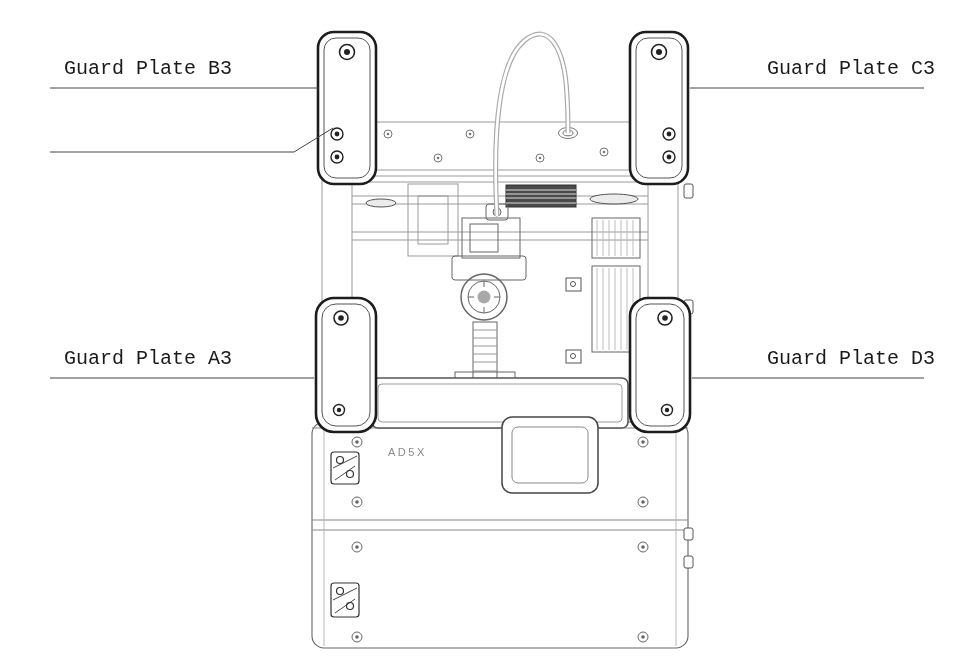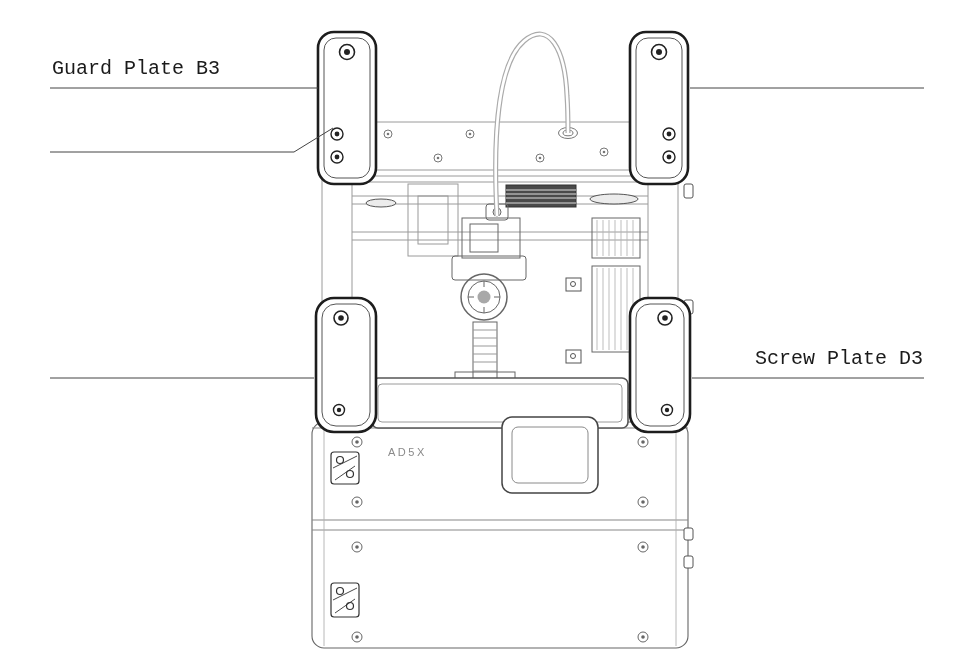--- a/index.html
+++ b/index.html
@@ -3,21 +3,21 @@
 <meta charset="utf-8">
 <style>
   html,body{margin:0;padding:0;background:#fff;}
   .canvas{
     position:relative;width:974px;height:659px;background:#ffffff;
     font-family:"Liberation Mono", monospace;overflow:hidden;
   }
   .canvas svg{position:absolute;left:0;top:0;}
   .callout{
     position:absolute;font-size:20px;line-height:22px;color:#1b1b1b;
-    white-space:nowrap;letter-spacing:0;
+    white-space:nowrap;letter-spacing:0;margin-left:12px;
   }
   .co-b3{left:52px;top:58px;}
   .co-screw{left:52px;top:122px;}
   .co-a3{left:52px;top:348px;}
   .co-c3{left:755px;top:58px;}
   .co-d3{left:755px;top:348px;}
 </style>
 </head>
 <body>
 
@@ -198,15 +198,17 @@
     <g stroke="#444" stroke-width="1" fill="none">
       <path d="M50 88 H318"></path>
       <path d="M50 152 H294 L333 128"></path>
       <path d="M50 378 H314"></path>
       <path d="M690 88 H924"></path>
       <path d="M692 378 H924"></path>
     </g>
   </svg>
 
   <div class="callout co-b3">Guard Plate B3</div>
-  <div class="callout co-d3">Screw Plate D3</div>
+  <div class="callout co-a3">Guard Plate A3</div>
+  <div class="callout co-c3">Guard Plate C3</div>
+  <div class="callout co-d3">Guard Plate D3</div>
 
 </div>
 
 </body></html>

